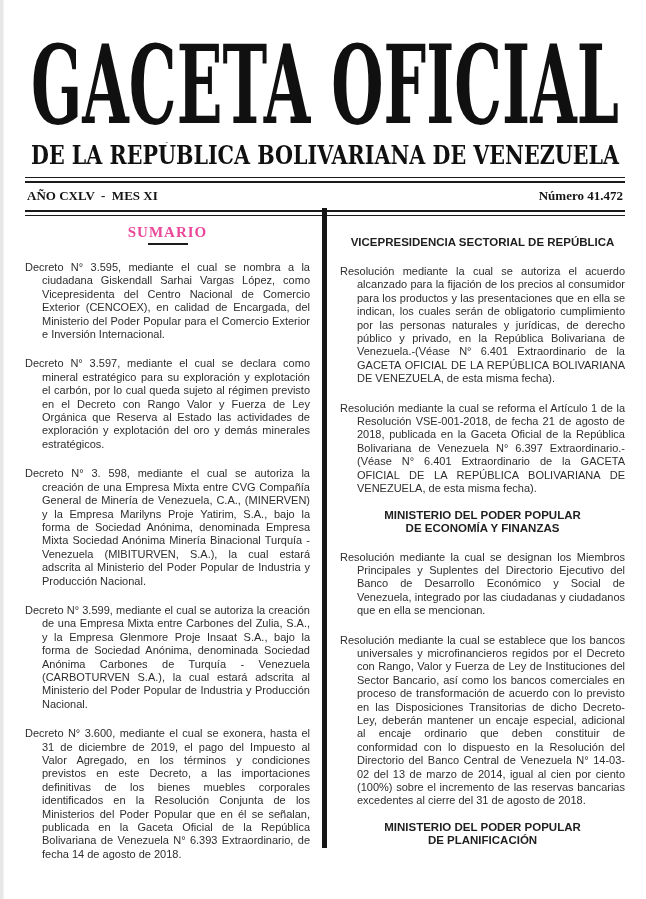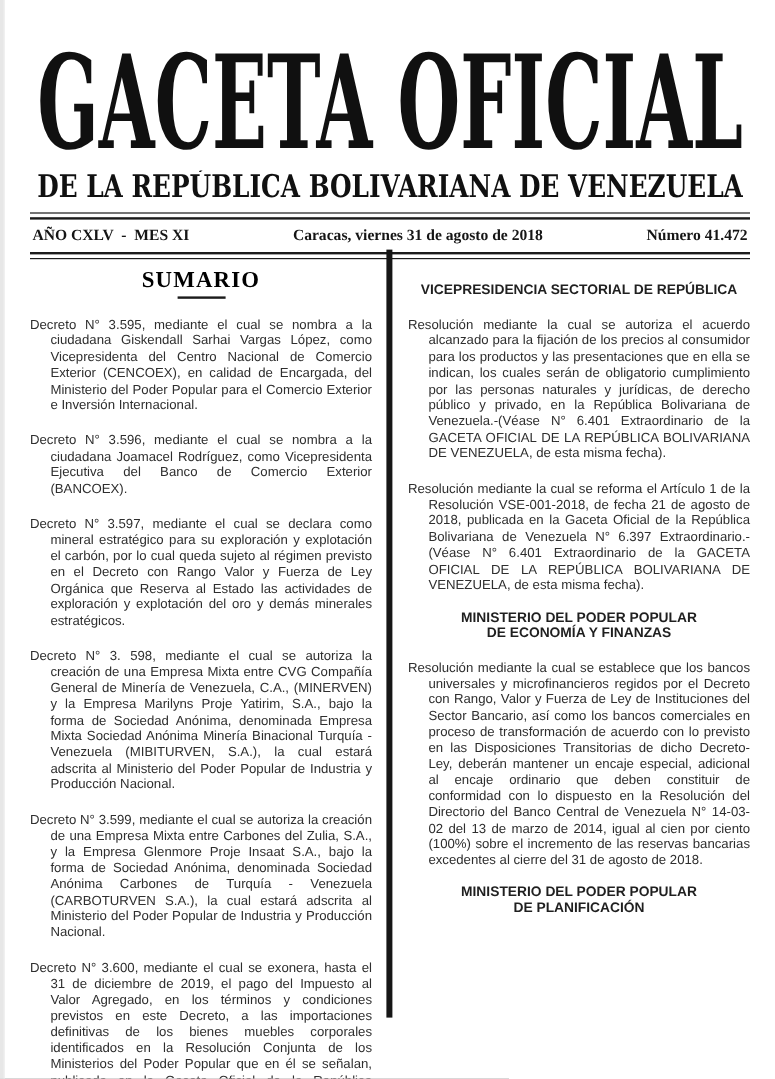--- a/index.html
+++ b/index.html
@@ -34,21 +34,21 @@
     font-weight:bold;font-size:13px;color:#151515;
   }
   .dateline span{white-space:pre;}
 
   
   .columns{display:flex;gap:30px;padding-top:7px;}
   .col{width:285px;}
   .summary-head{text-align:center;margin-bottom:7px;}
   .summary-title{
     font-family:"Liberation Serif", serif;font-weight:bold;
-    font-size:19px;letter-spacing:1px;color:#000000;margin-top:28px;
+    font-size:15px;letter-spacing:1px;color:#ec4899;margin-top:28px;
   }
   .summary-underline{width:40px;height:2px;background:#1b1b1b;margin:2px auto 0;}
 
   .blk-heading{
     font-weight:bold;text-align:center;white-space:pre-line;
     font-size:11.5px;line-height:13px;color:#1f1f1f;
     margin:13px 0 2px;
   }
   .blk-paragraph{
     text-align:justify;
@@ -76,48 +76,47 @@
       </svg>
       <svg class="masthead-sub-svg" width="592" height="28" viewBox="0 0 592 28">
         <text x="296" y="22" text-anchor="middle" font-size="26" textLength="588" lengthAdjust="spacingAndGlyphs">DE LA REPÚBLICA BOLIVARIANA DE VENEZUELA</text>
       </svg>
     </div>
 
     <div class="double-rule"></div>
 
     <div class="dateline">
       <span>AÑO CXLV  -  MES XI</span>
-      <span>Caracas, viernes 31 de agosto de 2018</span>
       <span>Número 41.472</span>
     </div>
 
     <div class="double-rule flip"></div>
 
     <div class="columns">
       <div class="col">
         <div class="summary-head">
           <span class="summary-title">SUMARIO</span>
           <div class="summary-underline"></div>
         </div>
         <div>
             <div class="blk-paragraph">Decreto N° 3.595, mediante el cual se nombra a la ciudadana Giskendall Sarhai Vargas López, como Vicepresidenta del Centro Nacional de Comercio Exterior (CENCOEX), en calidad de Encargada, del Ministerio del Poder Popular para el Comercio Exterior e Inversión Internacional.</div>
-            <div class="blk-paragraph">Decreto N° 3.596, mediante el cual se nombra a la ciudadana Joamacel Rodríguez, como Vicepresidenta Ejecutiva del Banco de Comercio Exterior (BANCOEX).</div>
             <div class="blk-paragraph">Decreto N° 3.597, mediante el cual se declara como mineral estratégico para su exploración y explotación el carbón, por lo cual queda sujeto al régimen previsto en el Decreto con Rango Valor y Fuerza de Ley Orgánica que Reserva al Estado las actividades de exploración y explotación del oro y demás minerales estratégicos.</div>
             <div class="blk-paragraph">Decreto N° 3. 598, mediante el cual se autoriza la creación de una Empresa Mixta entre CVG Compañía General de Minería de Venezuela, C.A., (MINERVEN) y la Empresa Marilyns Proje Yatirim, S.A., bajo la forma de Sociedad Anónima, denominada Empresa Mixta Sociedad Anónima Minería Binacional Turquía - Venezuela (MIBITURVEN, S.A.), la cual estará adscrita al Ministerio del Poder Popular de Industria y Producción Nacional.</div>
             <div class="blk-paragraph">Decreto N° 3.599, mediante el cual se autoriza la creación de una Empresa Mixta entre Carbones del Zulia, S.A., y la Empresa Glenmore Proje Insaat S.A., bajo la forma de Sociedad Anónima, denominada Sociedad Anónima Carbones de Turquía - Venezuela (CARBOTURVEN S.A.), la cual estará adscrita al Ministerio del Poder Popular de Industria y Producción Nacional.</div>
             <div class="blk-paragraph">Decreto N° 3.600, mediante el cual se exonera, hasta el 31 de diciembre de 2019, el pago del Impuesto al Valor Agregado, en los términos y condiciones previstos en este Decreto, a las importaciones definitivas de los bienes muebles corporales identificados en la Resolución Conjunta de los Ministerios del Poder Popular que en él se señalan, publicada en la Gaceta Oficial de la República Bolivariana de Venezuela N° 6.393 Extraordinario, de fecha 14 de agosto de 2018.</div>
           </div>
       </div>
       <div class="col">
         <div>
             <div class="blk-heading">VICEPRESIDENCIA SECTORIAL DE REPÚBLICA</div>
             <div class="blk-paragraph">Resolución mediante la cual se autoriza el acuerdo alcanzado para la fijación de los precios al consumidor para los productos y las presentaciones que en ella se indican, los cuales serán de obligatorio cumplimiento por las personas naturales y jurídicas, de derecho público y privado, en la República Bolivariana de Venezuela.-(Véase N° 6.401 Extraordinario de la GACETA OFICIAL DE LA REPÚBLICA BOLIVARIANA DE VENEZUELA, de esta misma fecha).</div>
             <div class="blk-paragraph">Resolución mediante la cual se reforma el Artículo 1 de la Resolución VSE-001-2018, de fecha 21 de agosto de 2018, publicada en la Gaceta Oficial de la República Bolivariana de Venezuela N° 6.397 Extraordinario.-(Véase N° 6.401 Extraordinario de la GACETA OFICIAL DE LA REPÚBLICA BOLIVARIANA DE VENEZUELA, de esta misma fecha).</div>
             <div class="blk-heading">MINISTERIO DEL PODER POPULAR
 DE ECONOMÍA Y FINANZAS</div>
+            <div class="blk-paragraph">Resolución mediante la cual se designan los Miembros Principales y Suplentes del Directorio Ejecutivo del Banco de Desarrollo Económico y Social de Venezuela, integrado por las ciudadanas y ciudadanos que en ella se mencionan.</div>
             <div class="blk-paragraph">Resolución mediante la cual se establece que los bancos universales y microfinancieros regidos por el Decreto con Rango, Valor y Fuerza de Ley de Instituciones del Sector Bancario, así como los bancos comerciales en proceso de transformación de acuerdo con lo previsto en las Disposiciones Transitorias de dicho Decreto-Ley, deberán mantener un encaje especial, adicional al encaje ordinario que deben constituir de conformidad con lo dispuesto en la Resolución del Directorio del Banco Central de Venezuela N° 14-03-02 del 13 de marzo de 2014, igual al cien por ciento (100%) sobre el incremento de las reservas bancarias excedentes al cierre del 31 de agosto de 2018.</div>
             <div class="blk-heading">MINISTERIO DEL PODER POPULAR
 DE PLANIFICACIÓN</div>
           </div>
       </div>
     </div>
 
   </div>
   <div class="column-divider"></div>
 </div>

